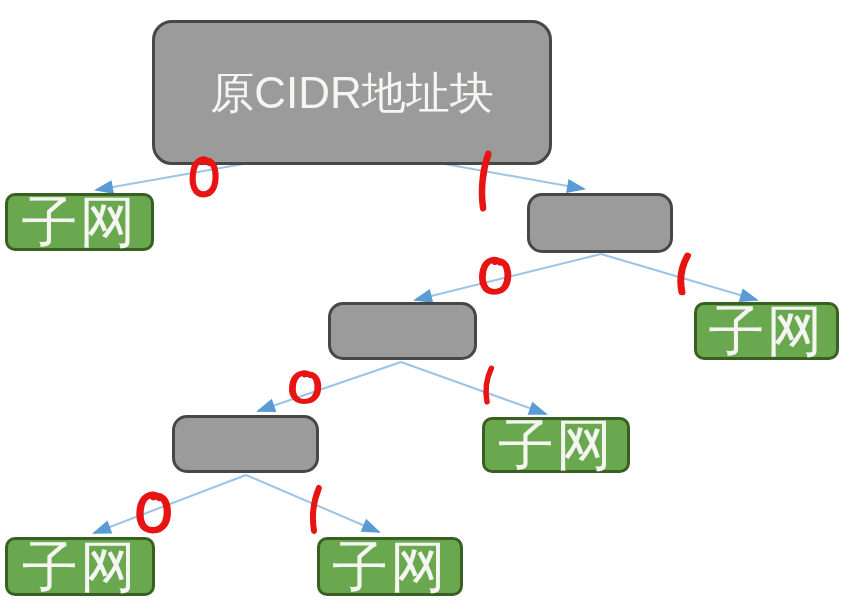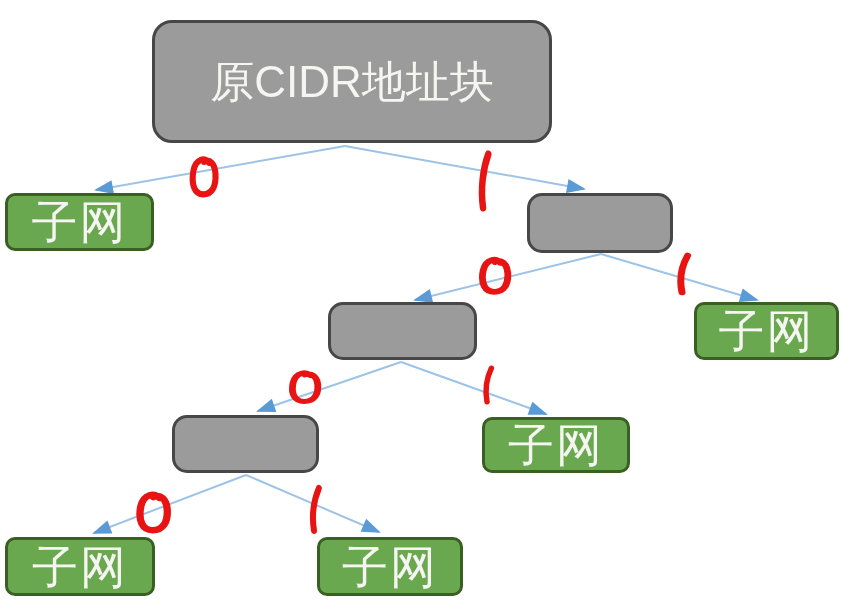--- a/index.html
+++ b/index.html
@@ -23,21 +23,21 @@
   }
   .node.gray{
     background:#9b9b9b;
     border:3px solid #474747;
     border-radius:15px;
   }
   .node.green{
     background:#6aa84f;
     border:3px solid #3a5f23;
     border-radius:10px;
-    font-size:46px;
+    font-size:56px;
     line-height:1;
     letter-spacing:2px;
   }
   .node.root{
     border-radius:20px;
     font-size:44px;
     line-height:1.3;
   }
   .edge-layer{
     position:absolute;
@@ -65,21 +65,21 @@
     <line x1="345" y1="146" x2="96" y2="190" stroke-width="2" marker-end="url(#arrow)" stroke="#9dc3e6"></line>
     <line x1="345" y1="146" x2="584" y2="189" stroke-width="2" marker-end="url(#arrow)" stroke="#9dc3e6"></line>
     <line x1="601" y1="254" x2="415" y2="300" stroke-width="2" marker-end="url(#arrow)" stroke="#9dc3e6"></line>
     <line x1="601" y1="254" x2="757" y2="300" stroke-width="2" marker-end="url(#arrow)" stroke="#9dc3e6"></line>
     <line x1="401" y1="362" x2="258" y2="411" stroke-width="2" marker-end="url(#arrow)" stroke="#9dc3e6"></line>
     <line x1="401" y1="362" x2="546" y2="414" stroke-width="2" marker-end="url(#arrow)" stroke="#9dc3e6"></line>
     <line x1="246" y1="475" x2="94" y2="533" stroke-width="2" marker-end="url(#arrow)" stroke="#9dc3e6"></line>
     <line x1="246" y1="475" x2="379" y2="532" stroke-width="2" marker-end="url(#arrow)" stroke="#9dc3e6"></line>
   </svg>
 
-  <div class="node gray root" style="left:152px;top:20px;width:400px;height:123px;">
+  <div class="node gray root" style="left:152px;top:20px;width:400px;height:145px;">
     <div>原CIDR地址块</div>
   </div>
 
   <div class="node green" style="left:5px;top:193px;width:149px;height:58px;">
     <span>子网</span>
   </div>
 
   <div class="node gray" style="left:527px;top:193px;width:146px;height:60px;">
     <span></span>
   </div>

